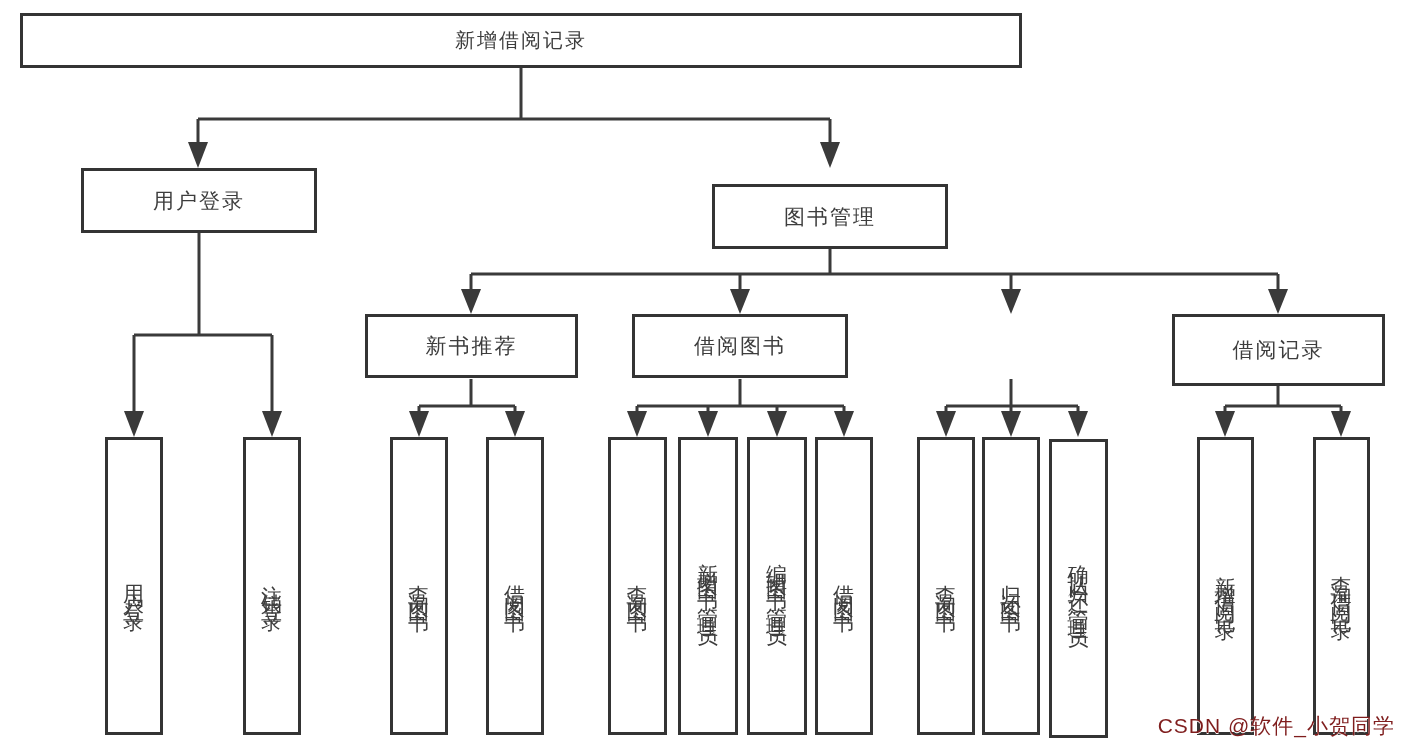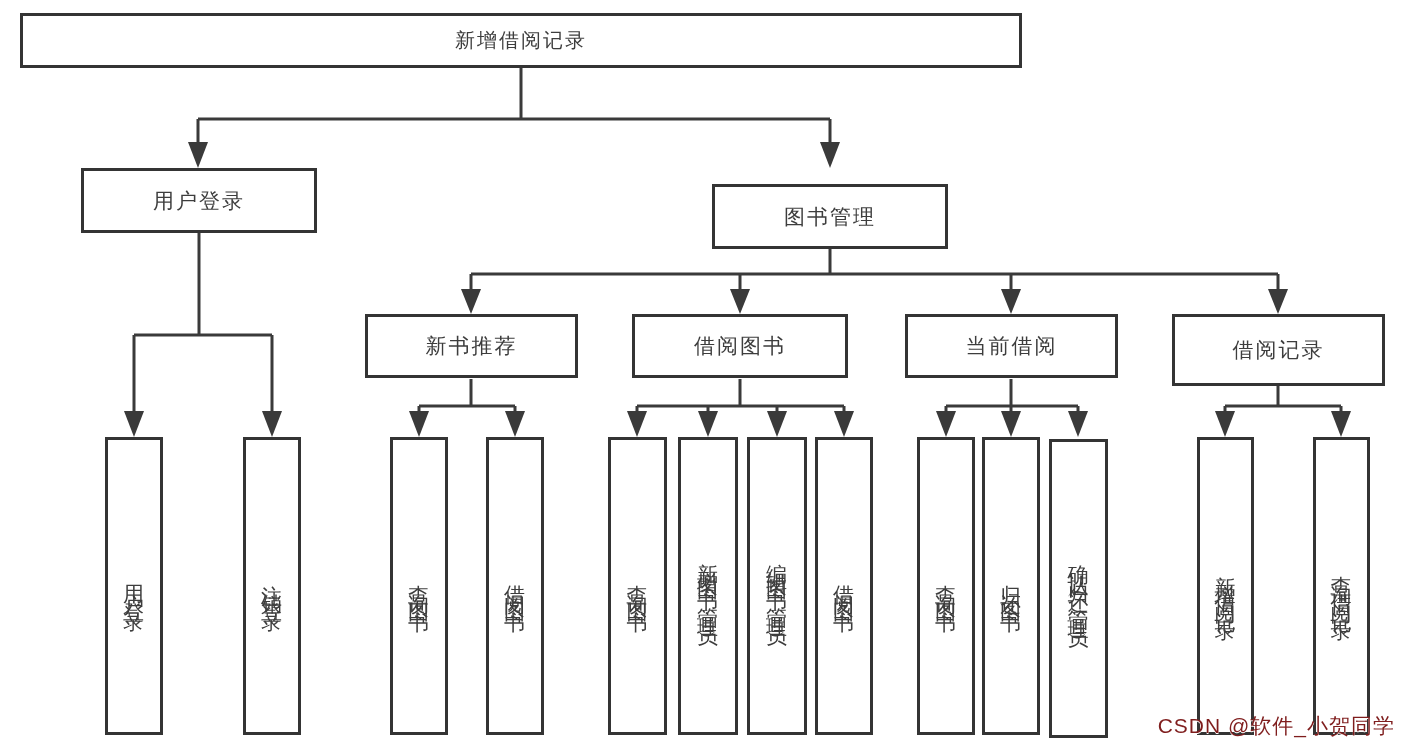--- a/index.html
+++ b/index.html
@@ -94,23 +94,20 @@
   <div class="node hnode" style="left:712px;top:184px;width:236px;height:65px">
     <span>图书管理</span>
   </div>
 
   <div class="node hnode" style="left:365px;top:314px;width:213px;height:64px">
     <span>新书推荐</span>
   </div>
   <div class="node hnode" style="left:632px;top:314px;width:216px;height:64px">
     <span>借阅图书</span>
   </div>
-  <div class="node hnode" style="left:905px;top:314px;width:213px;height:64px">
-    <span>当前借阅</span>
-  </div>
   <div class="node hnode" style="left:1172px;top:314px;width:213px;height:72px">
     <span>借阅记录</span>
   </div>
 
   <div class="node vnode" style="left:105px;top:437px;width:58px;height:298px">
     <span>用户登录</span>
   </div>
   <div class="node vnode" style="left:243px;top:437px;width:58px;height:298px">
     <span>注销登录</span>
   </div>

